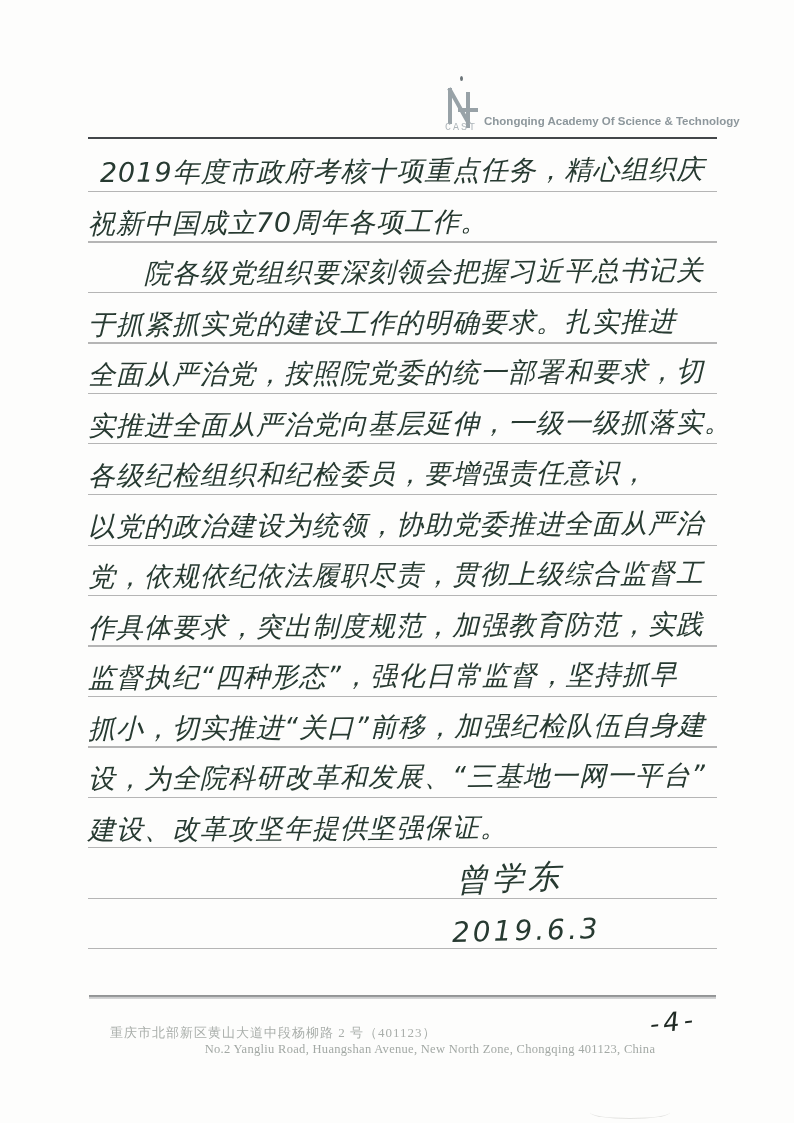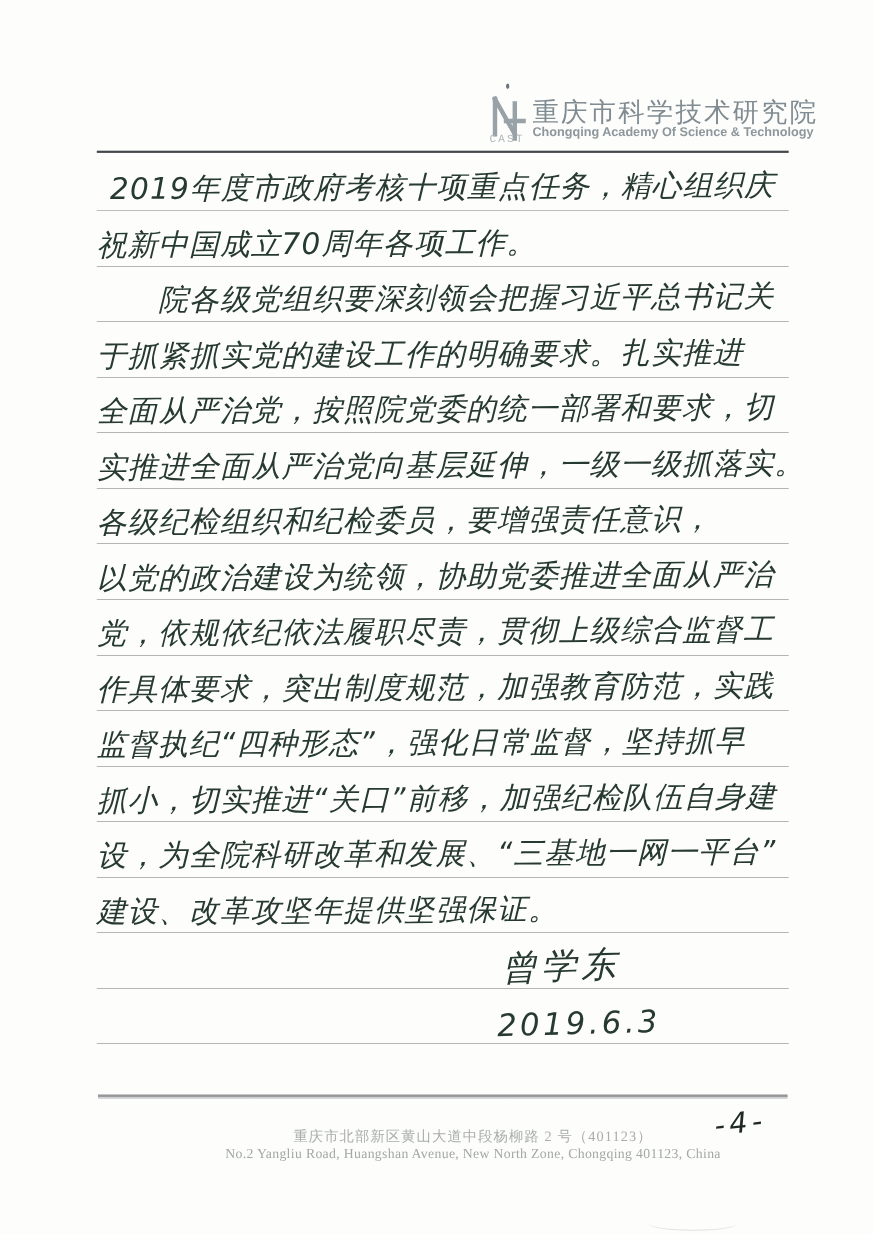--- a/index.html
+++ b/index.html
@@ -69,21 +69,21 @@
     background:linear-gradient(to bottom,#8f9192 0,#9b9d9e 2px,#c9cacb 2px,#d6d7d8 4px);
   }
   .footer-en{
     position:absolute;left:110px;top:1006px;width:640px;
     font-family:"Liberation Serif", serif;
     font-size:12.5px;color:#a2a8a4;text-align:center;letter-spacing:0.3px;margin-top:36px;
   }
   .footer-zh{
     position:absolute;left:110px;top:1024px;width:640px;
     font-family:"Liberation Serif", serif;
-    font-size:13px;color:#a9aeaa;text-align:center;letter-spacing:1px;
+    font-size:13px;color:#a9aeaa;letter-spacing:1px;
   }
   .page-number{
     position:absolute;left:650px;top:1005px;width:80px;height:40px;
     font-family:"DejaVu Sans", sans-serif;font-style:italic;
     font-size:26px;color:#202a24;letter-spacing:4px;
     transform:rotate(-6deg);
   }
   
   .scan-artifact{
     position:absolute;left:590px;top:1106px;width:80px;height:12px;
@@ -102,21 +102,20 @@
       <g stroke="#98a2a7" stroke-width="4" fill="none" stroke-linecap="square">
         <path d="M7 6 L7 38"></path>
         <path d="M7 6 L25 38"></path>
         <path d="M25 10 L25 42"></path>
         <path d="M17 26 L33 26"></path>
       </g>
       <rect x="5" y="4" width="4" height="4" fill="#98a2a7"></rect>
     </svg>
   </div>
   <div class="logo-caption">CAST</div>
-  <div class="org-zh">重庆市科学技术研究院</div>
   <div class="org-en">Chongqing Academy Of Science &amp; Technology</div>
   <div class="header-rule"></div>
 
   <div class="rules"></div>
 
   <div class="hand indent-small" style="top:153px">2019年度市政府考核十项重点任务，精心组织庆</div>
   <div class="hand" style="top:203.5px">祝新中国成立70周年各项工作。</div>
   <div class="hand indent-para" style="top:254px">院各级党组织要深刻领会把握习近平总书记关</div>
   <div class="hand" style="top:304.5px">于抓紧抓实党的建设工作的明确要求。扎实推进</div>
   <div class="hand" style="top:355px">全面从严治党，按照院党委的统一部署和要求，切</div>

